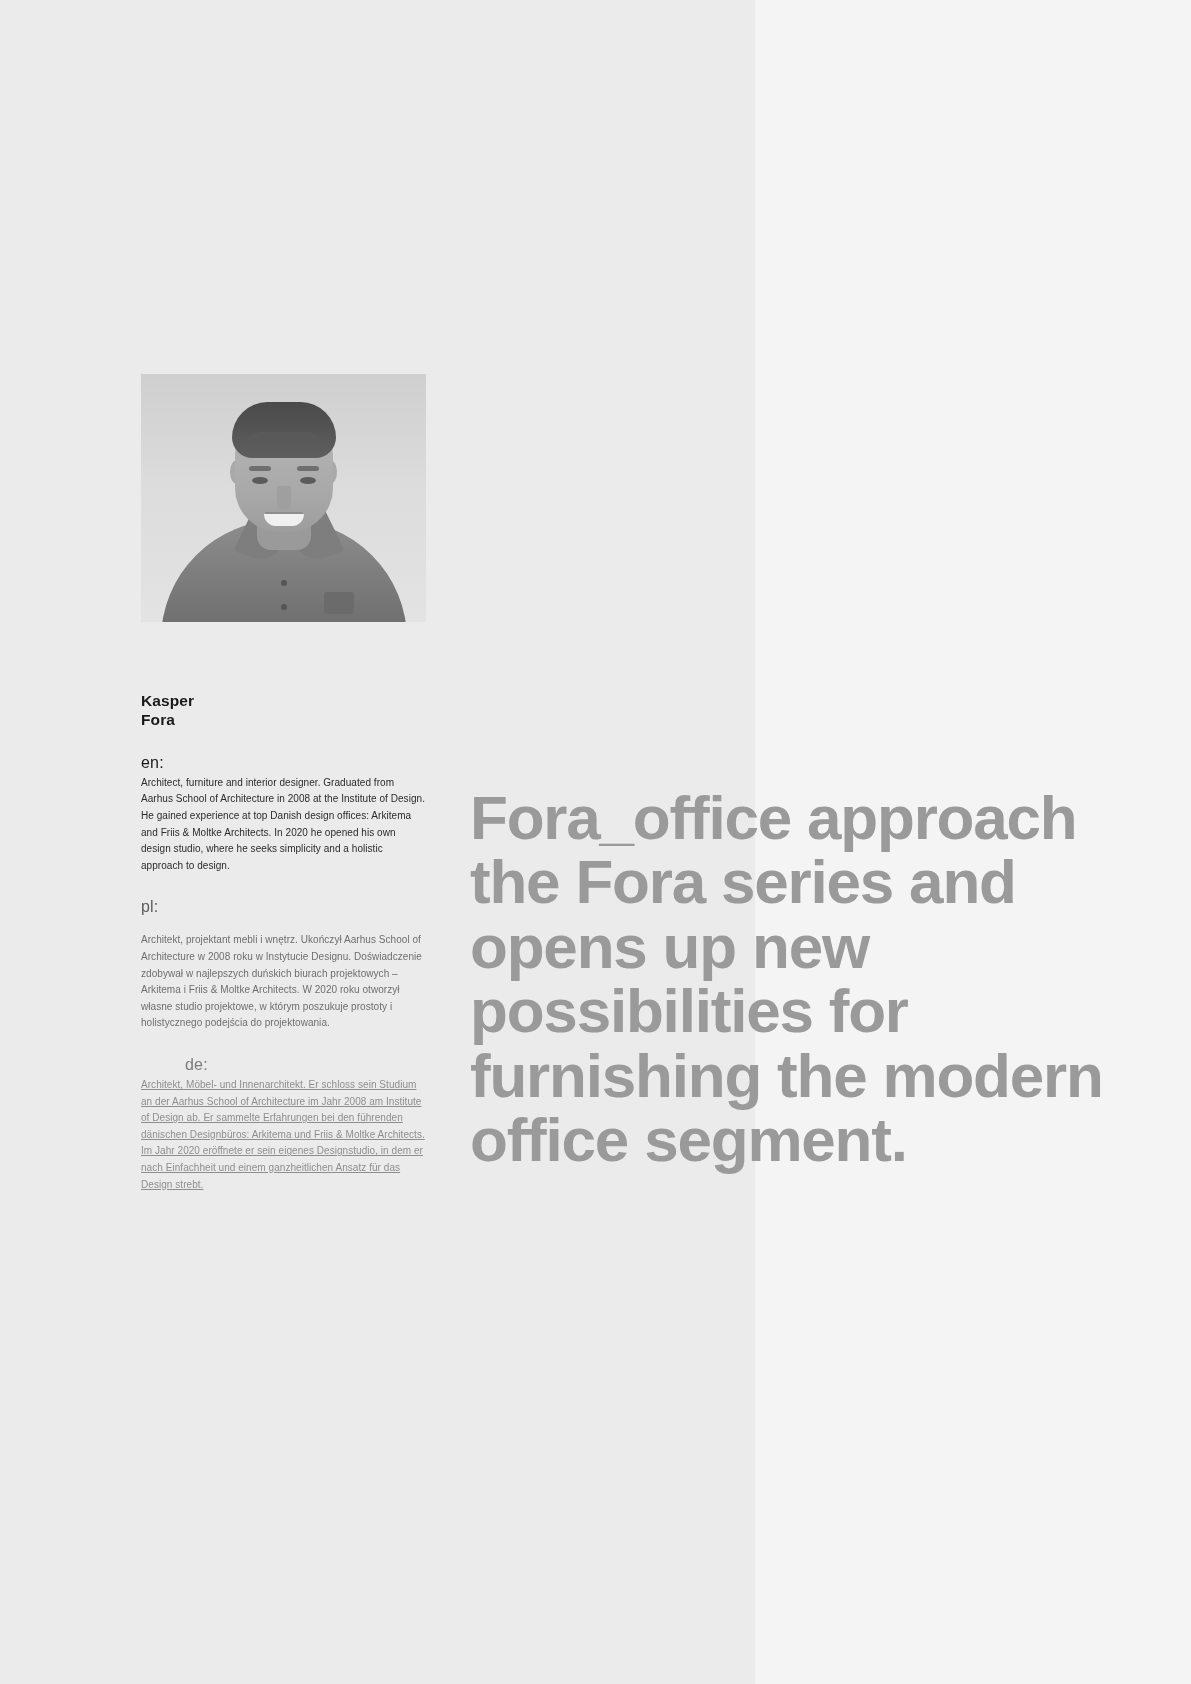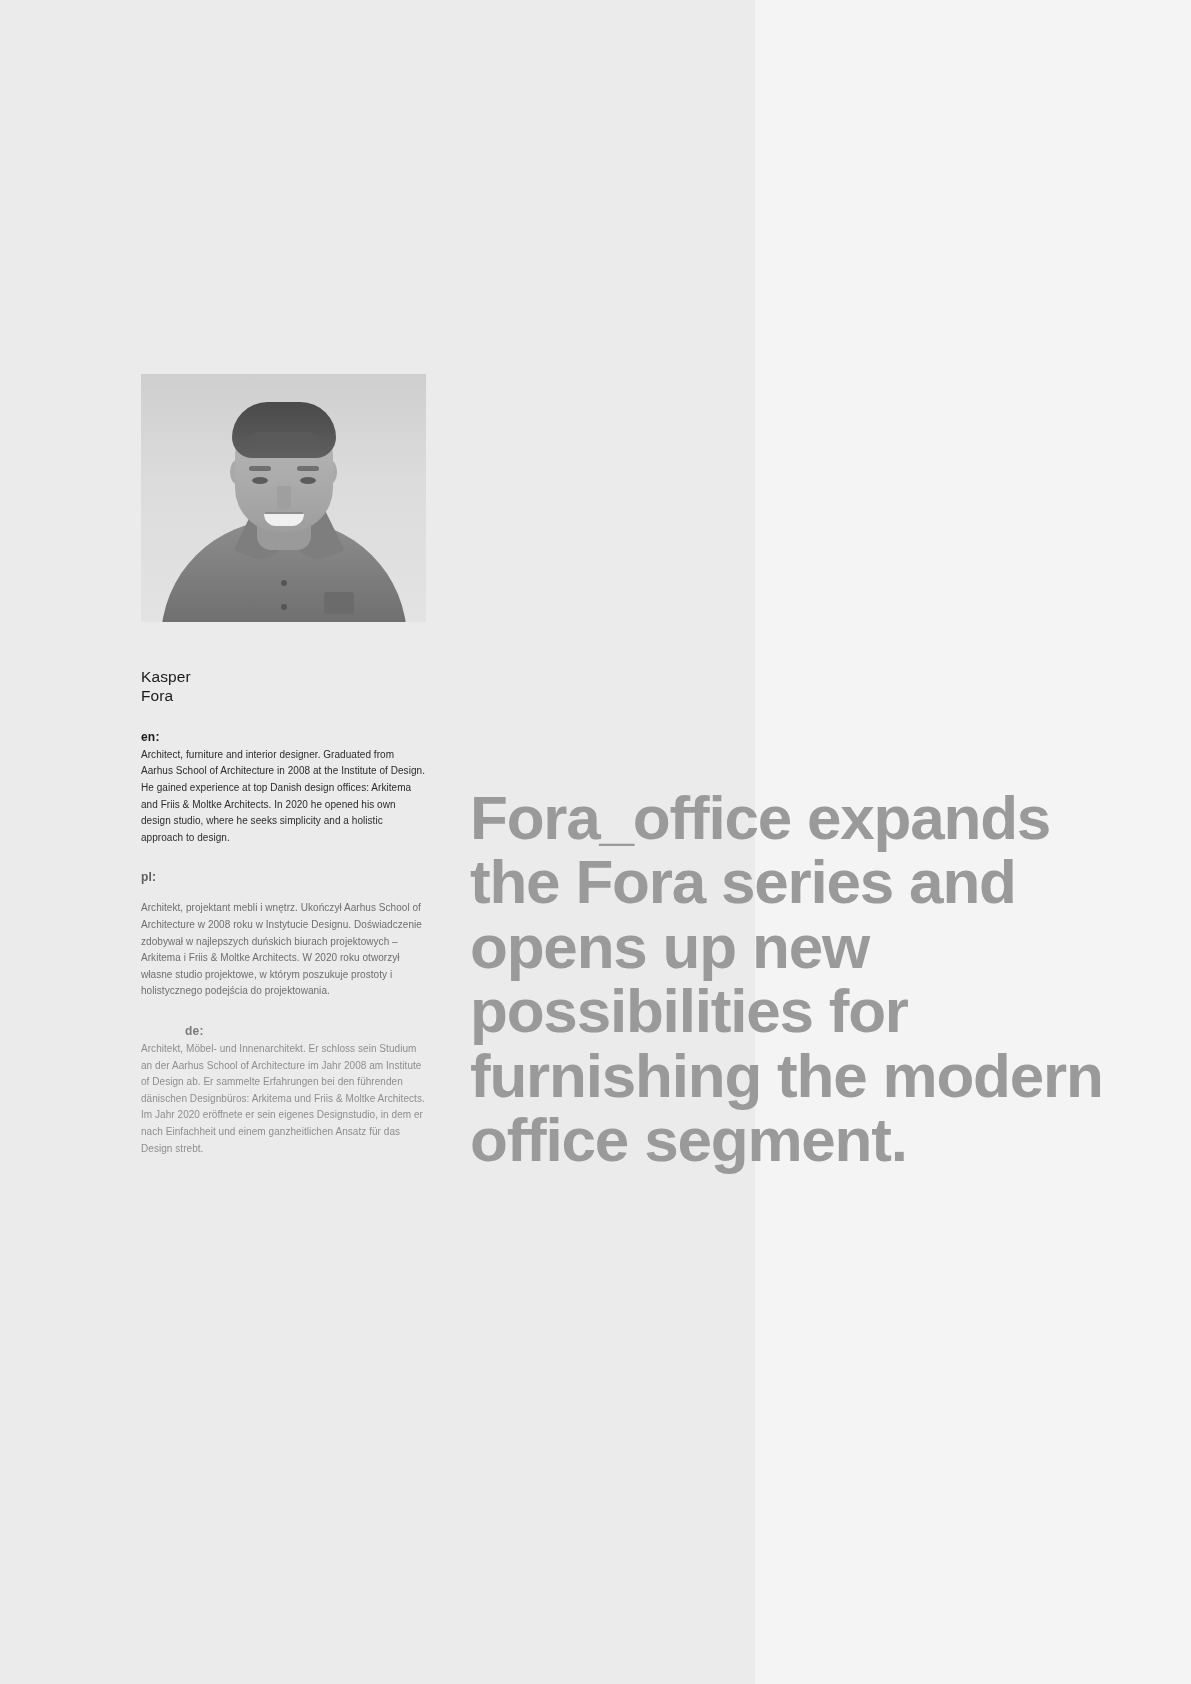--- a/index.html
+++ b/index.html
@@ -179,47 +179,47 @@
   .portrait .pocket {
     position: absolute;
     left: 183px;
     bottom: 8px;
     width: 30px;
     height: 22px;
     background: #6b6b6b;
     border-radius: 3px;
   }
   .name {
-    margin-top: 46px;
+    margin-top: 70px;
     font-size: 15.5px;
-    font-weight: normal;
+    font-weight: bold;
     line-height: 1.22;
     color: #1a1a1a;
     letter-spacing: 0.1px;
   }
   .block {
     margin-top: 24px;
   }
   .block .lang {
-    font-size: 12px;
-    font-weight: bold;
+    font-size: 16px;
+    font-weight: normal;
     color: #1a1a1a;
     margin-bottom: 3px;
     letter-spacing: 0.2px;
   }
   .block .body {
     font-size: 10px;
     line-height: 1.66;
     color: #2b2b2b;
     letter-spacing: 0.05px;
   }
   .block.muted .lang { color: #5d5d5d; }
   .block.muted .body { color: #6e6e6e; margin-top: 16px; }
   .block.muted2 .lang { color: #7b7b7b; margin-left: 44px; }
-  .block.muted2 .body { color: #8e8e8e; }
+  .block.muted2 .body { color: #8e8e8e; text-decoration: underline; }
 
   .headline {
     position: absolute;
     left: 470px;
     top: 786px;
     width: 650px;
     font-size: 62px;
     line-height: 1.04;
     font-weight: bold;
     color: #9a9a9a;
@@ -271,15 +271,15 @@
       <div class="body">Architekt, projektant mebli i wnętrz. Ukończył Aarhus School of Architecture w 2008 roku w Instytucie Designu. Doświadczenie zdobywał w najlepszych duńskich biurach projektowych – Arkitema i Friis &amp; Moltke Architects. W 2020 roku otworzył własne studio projektowe, w którym poszukuje prostoty i holistycznego podejścia do projektowania.</div>
     </div>
 
     <div class="block muted2">
       <div class="lang">de:</div>
       <div class="body">Architekt, Möbel- und Innenarchitekt. Er schloss sein Studium an der Aarhus School of Architecture im Jahr 2008 am Institute of Design ab. Er sammelte Erfahrungen bei den führenden dänischen Designbüros: Arkitema und Friis &amp; Moltke Architects. Im Jahr 2020 eröffnete er sein eigenes Designstudio, in dem er nach Einfachheit und einem ganzheitlichen Ansatz für das Design strebt.</div>
     </div>
 
   </div>
 
-  <div class="headline">Fora_office expands the Fora series and opens up new possibilities for furnishing the modern office segment.</div>
+  <div class="headline">Fora_office approach the Fora series and opens up new possibilities for furnishing the modern office segment.</div>
 
 </div>
 
 </body></html>

